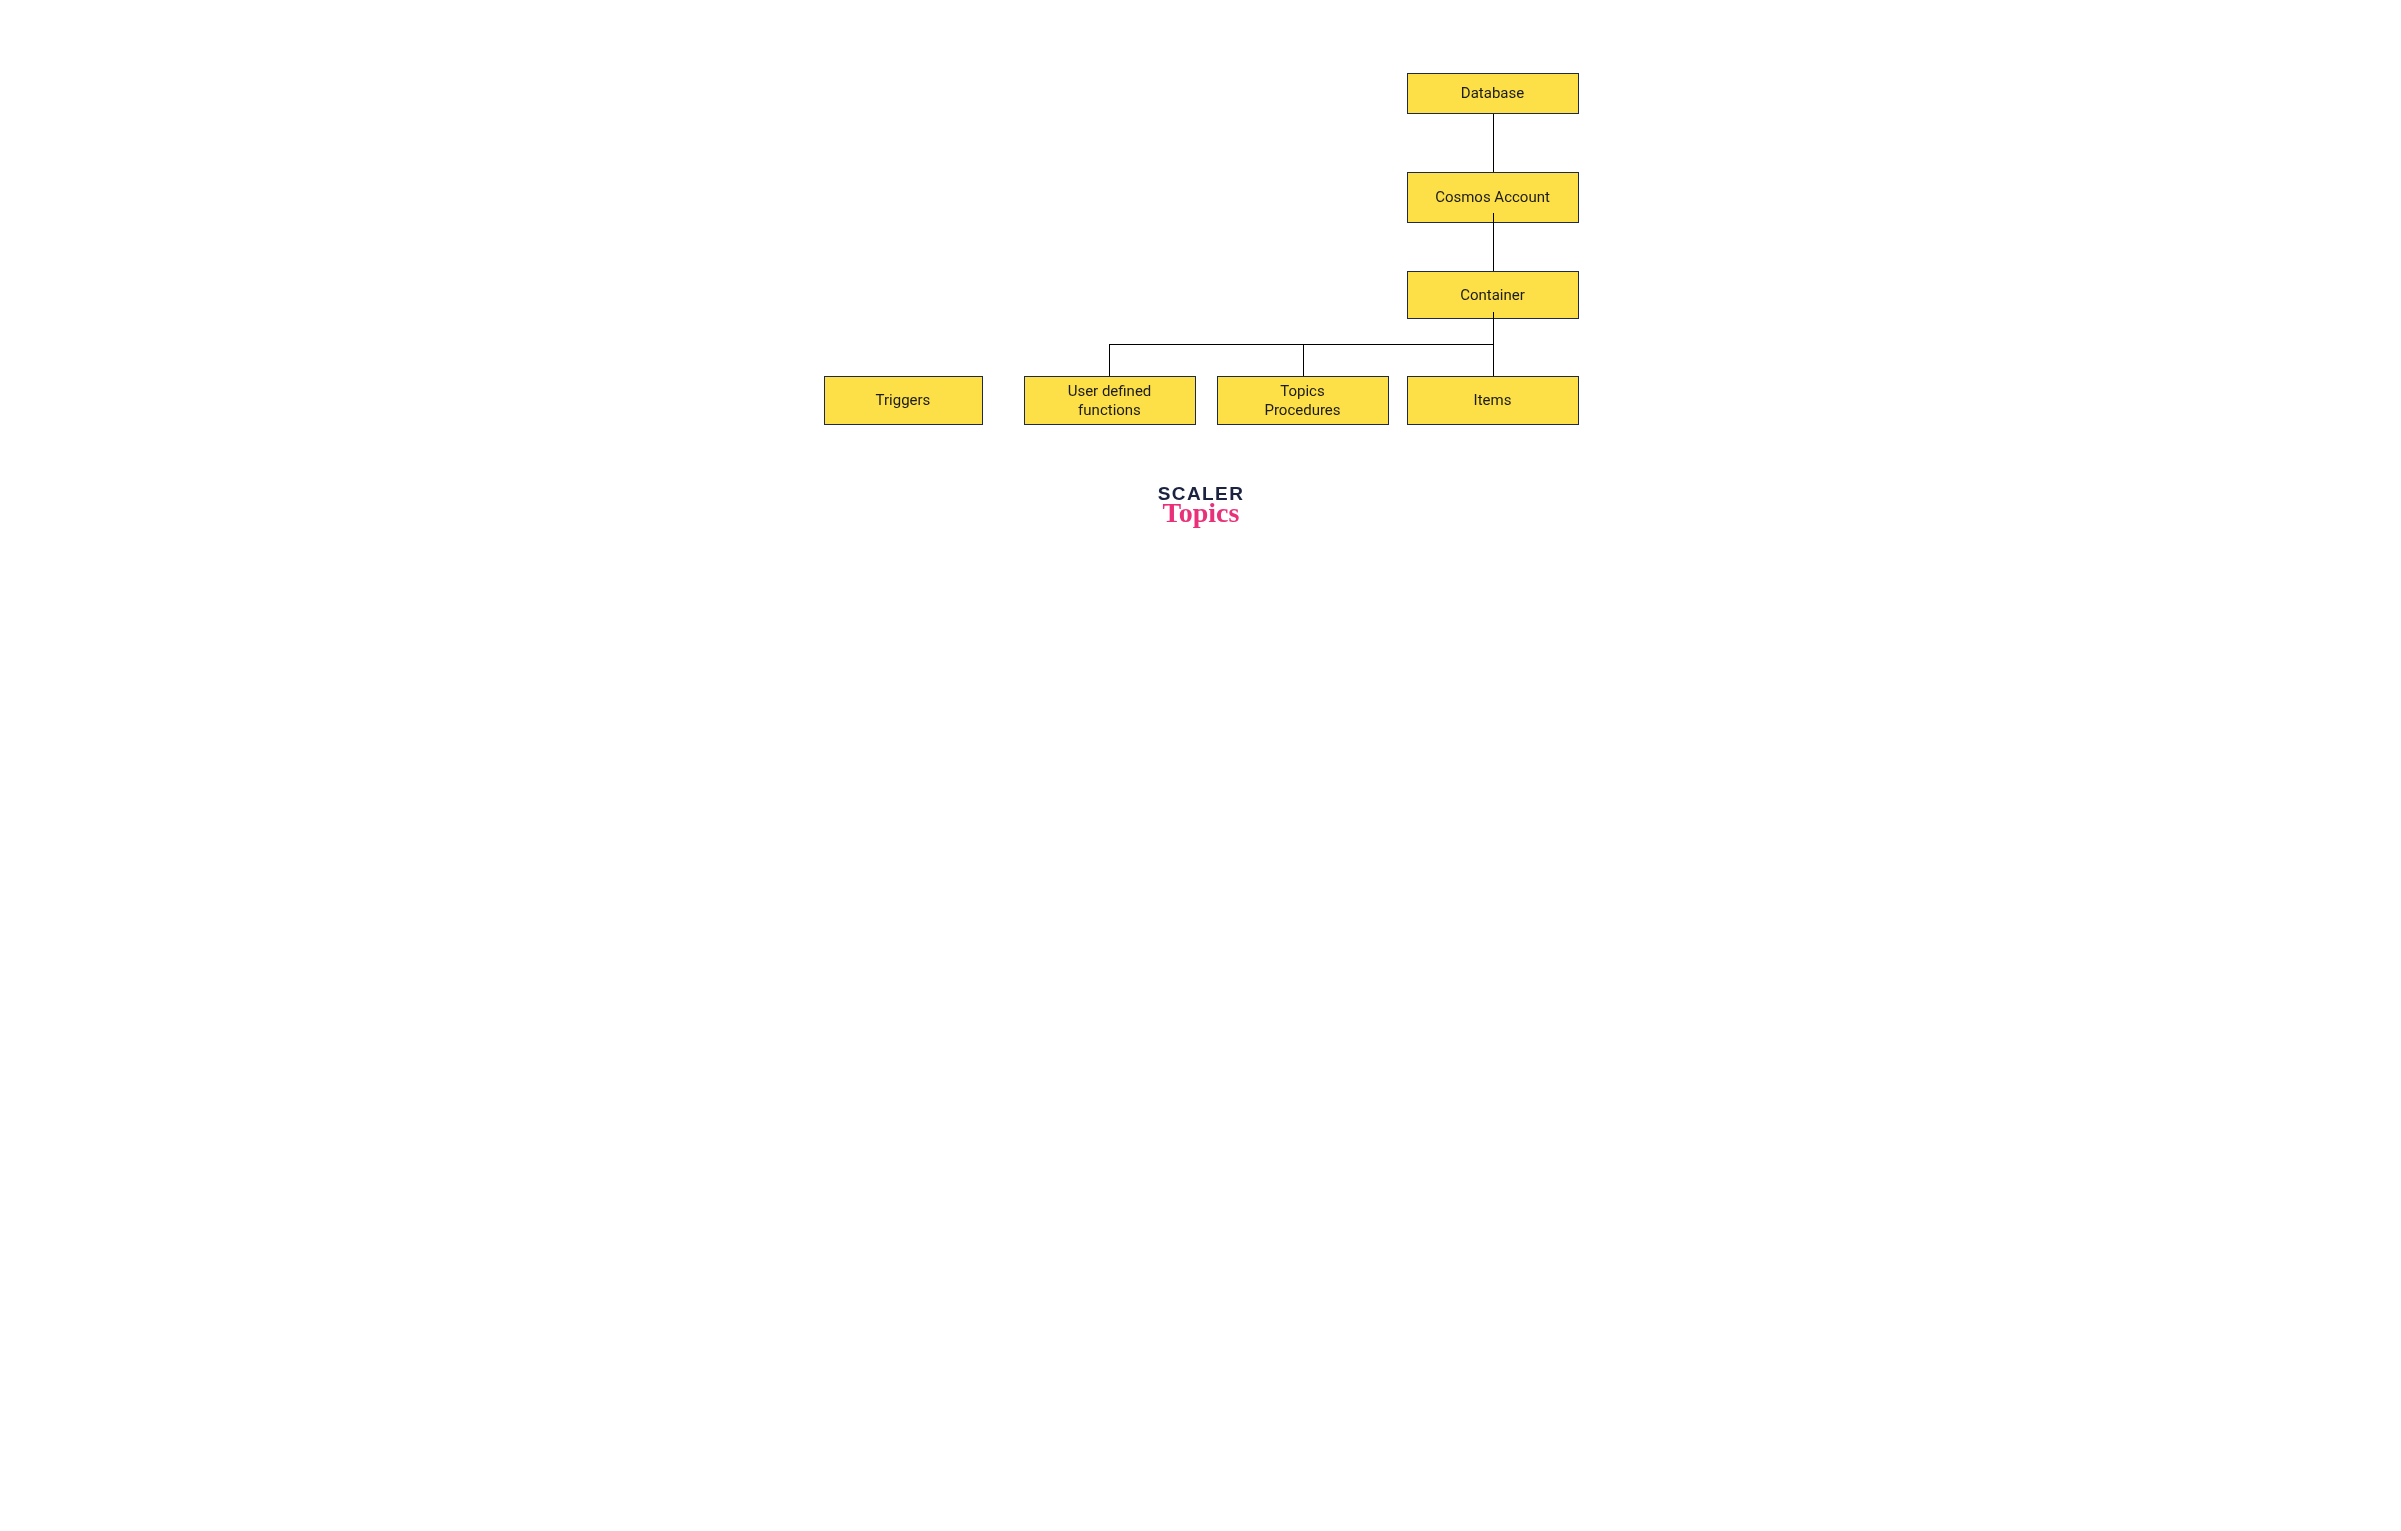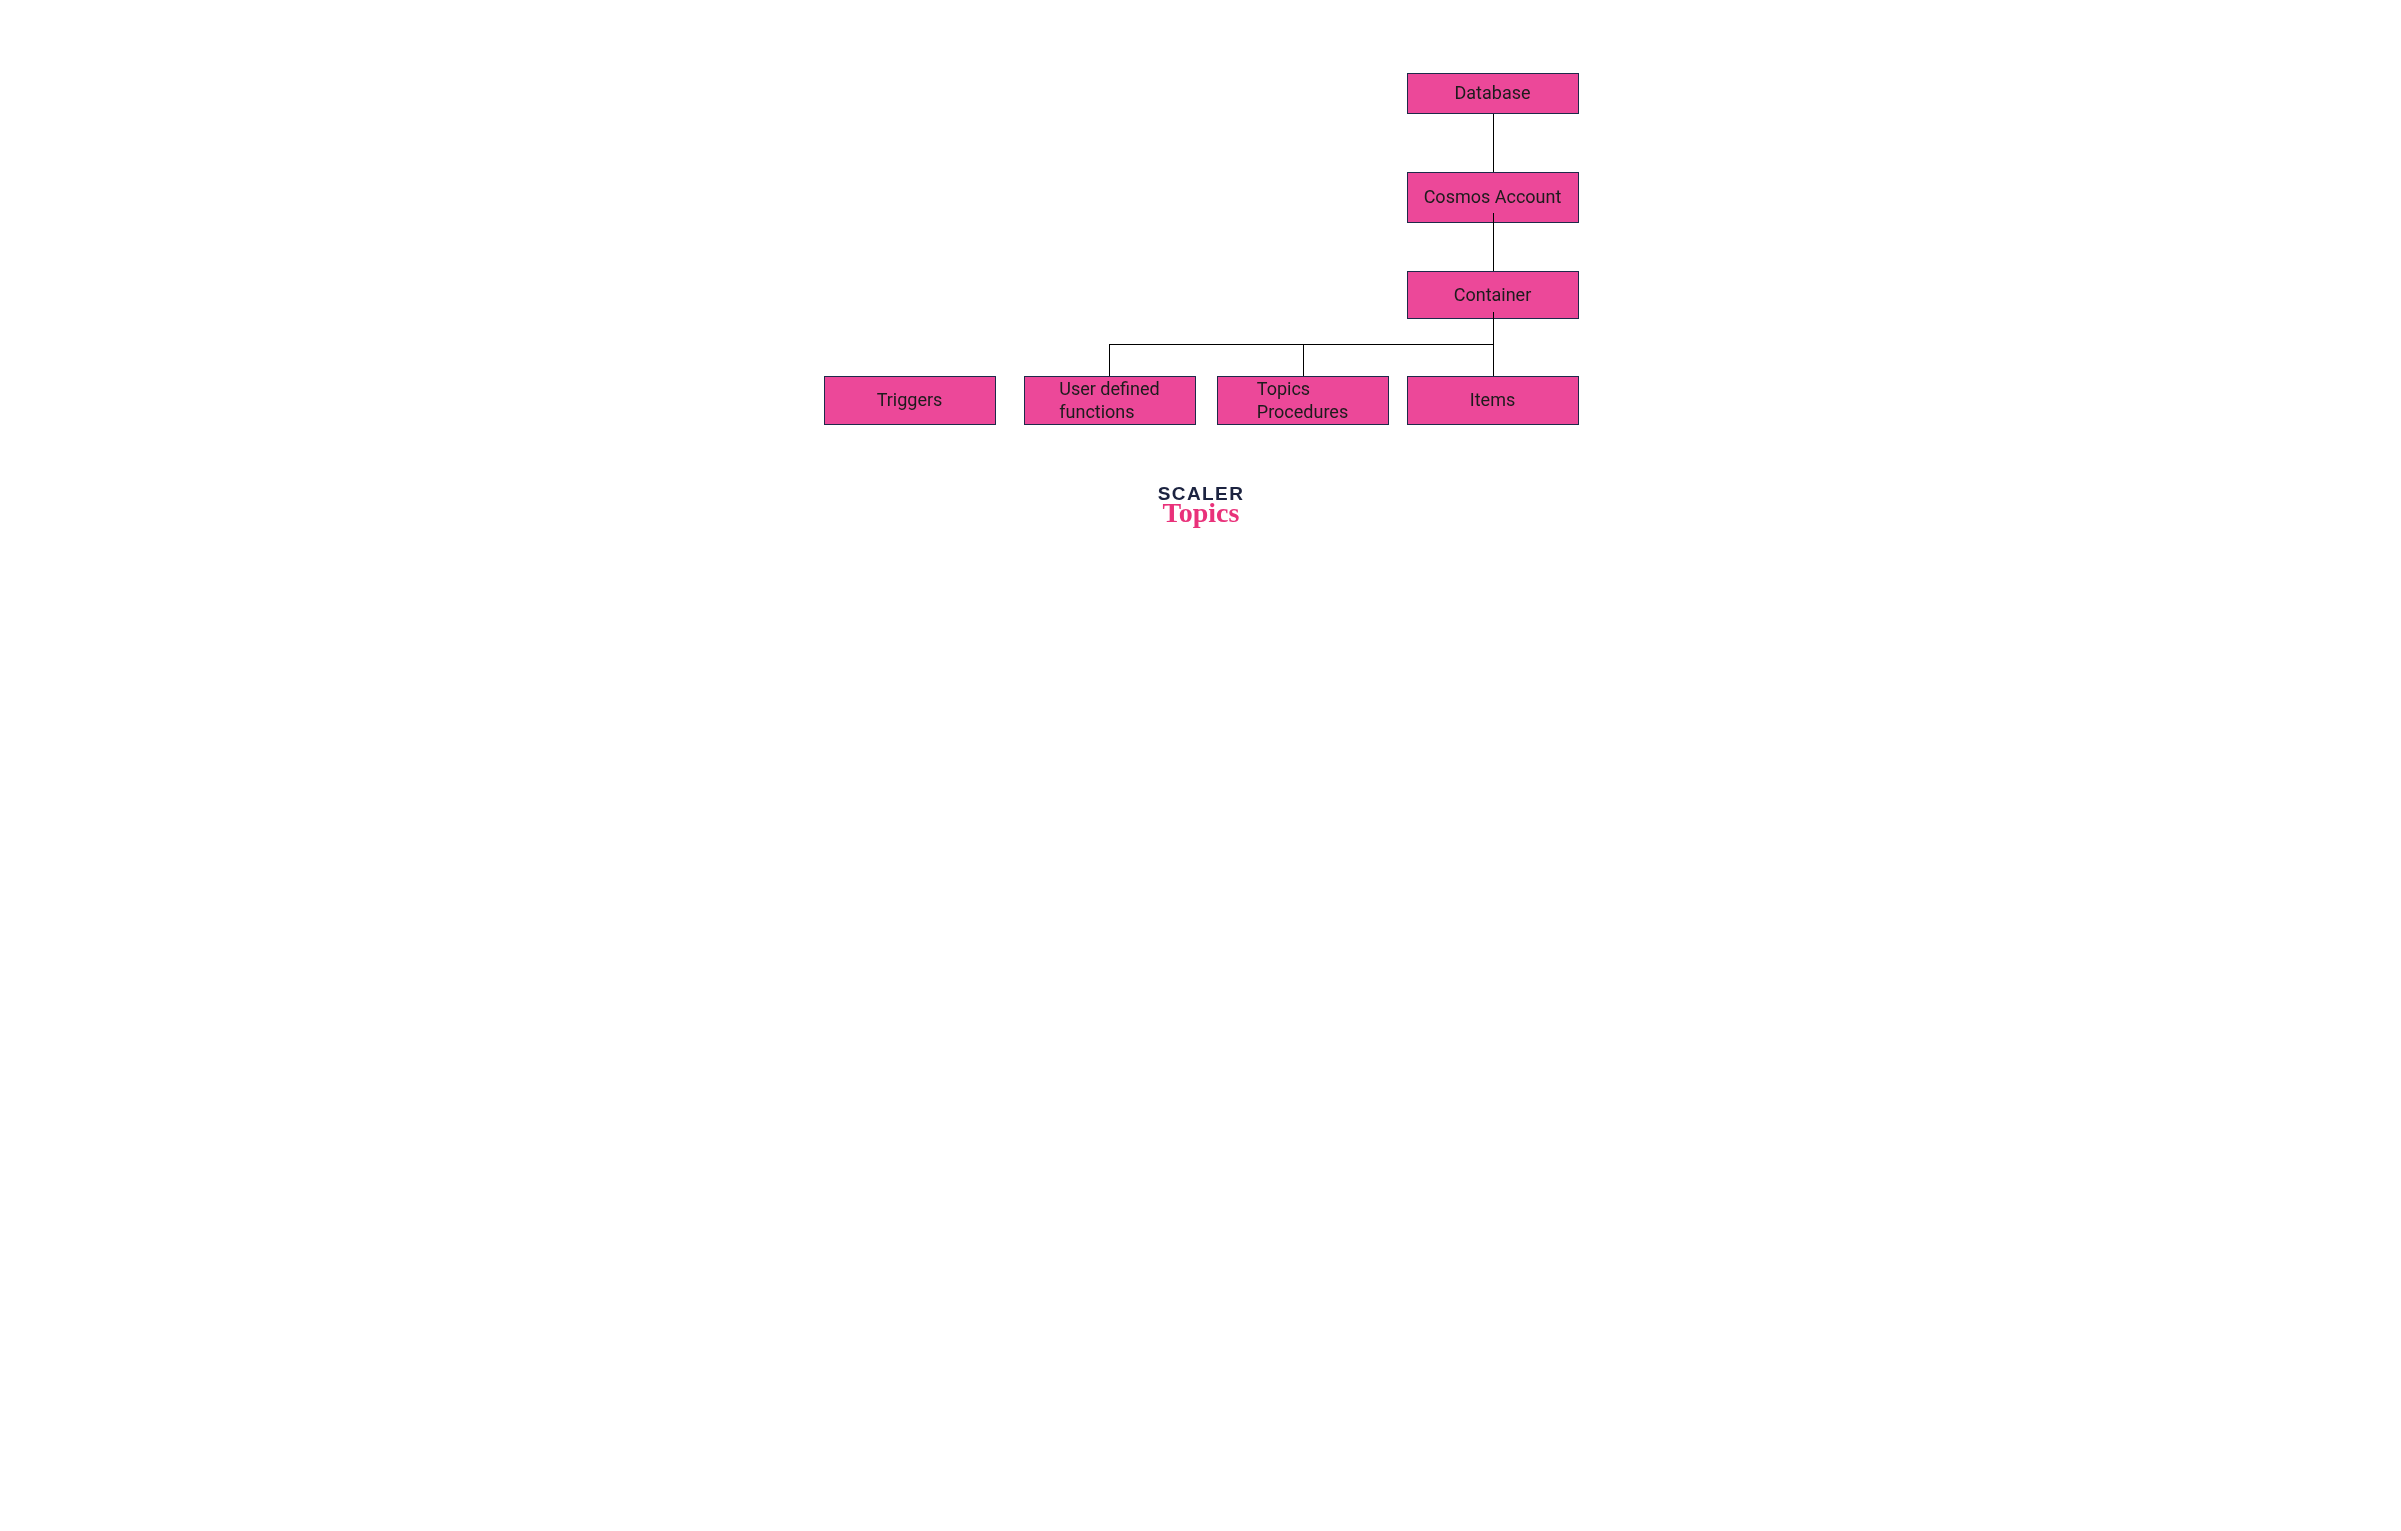--- a/index.html
+++ b/index.html
@@ -12,27 +12,28 @@
   }
   .canvas {
     position: relative;
     width: 960px;
     height: 613px;
     margin: 0 auto;
     background: #ffffff;
   }
   .node {
     position: absolute;
-    background: #ec4899;
+    background: #fde047;
     border: 1.1px solid #1e2a4a;
     color: #1c1c1c;
     display: flex;
     align-items: center;
     justify-content: center;
-    font-size: 18px;
+    text-align: center;
+    font-size: 15px;
     line-height: 1.25;
     box-sizing: border-box;
     padding: 2.8px 5.6px;
   }
   .conn {
     position: absolute;
     background: #000;
   }
   .logo {
     position: absolute;
@@ -65,21 +66,21 @@
   </div>
 
   <div class="node" style="left:686px; top:172px; width:172px; height:51px;">
     <span>Cosmos Account</span>
   </div>
 
   <div class="node" style="left:686px; top:271px; width:172px; height:48px;">
     <span>Container</span>
   </div>
 
-  <div class="node" style="left:103px; top:376px; width:172px; height:49px;">
+  <div class="node" style="left:103px; top:376px; width:159px; height:49px;">
     <span>Triggers</span>
   </div>
 
   <div class="node" style="left:303px; top:376px; width:172px; height:49px; white-space:pre-line;">
     <span>User defined
 functions</span>
   </div>
 
   <div class="node" style="left:496px; top:376px; width:172px; height:49px; white-space:pre-line;">
     <span>Topics

